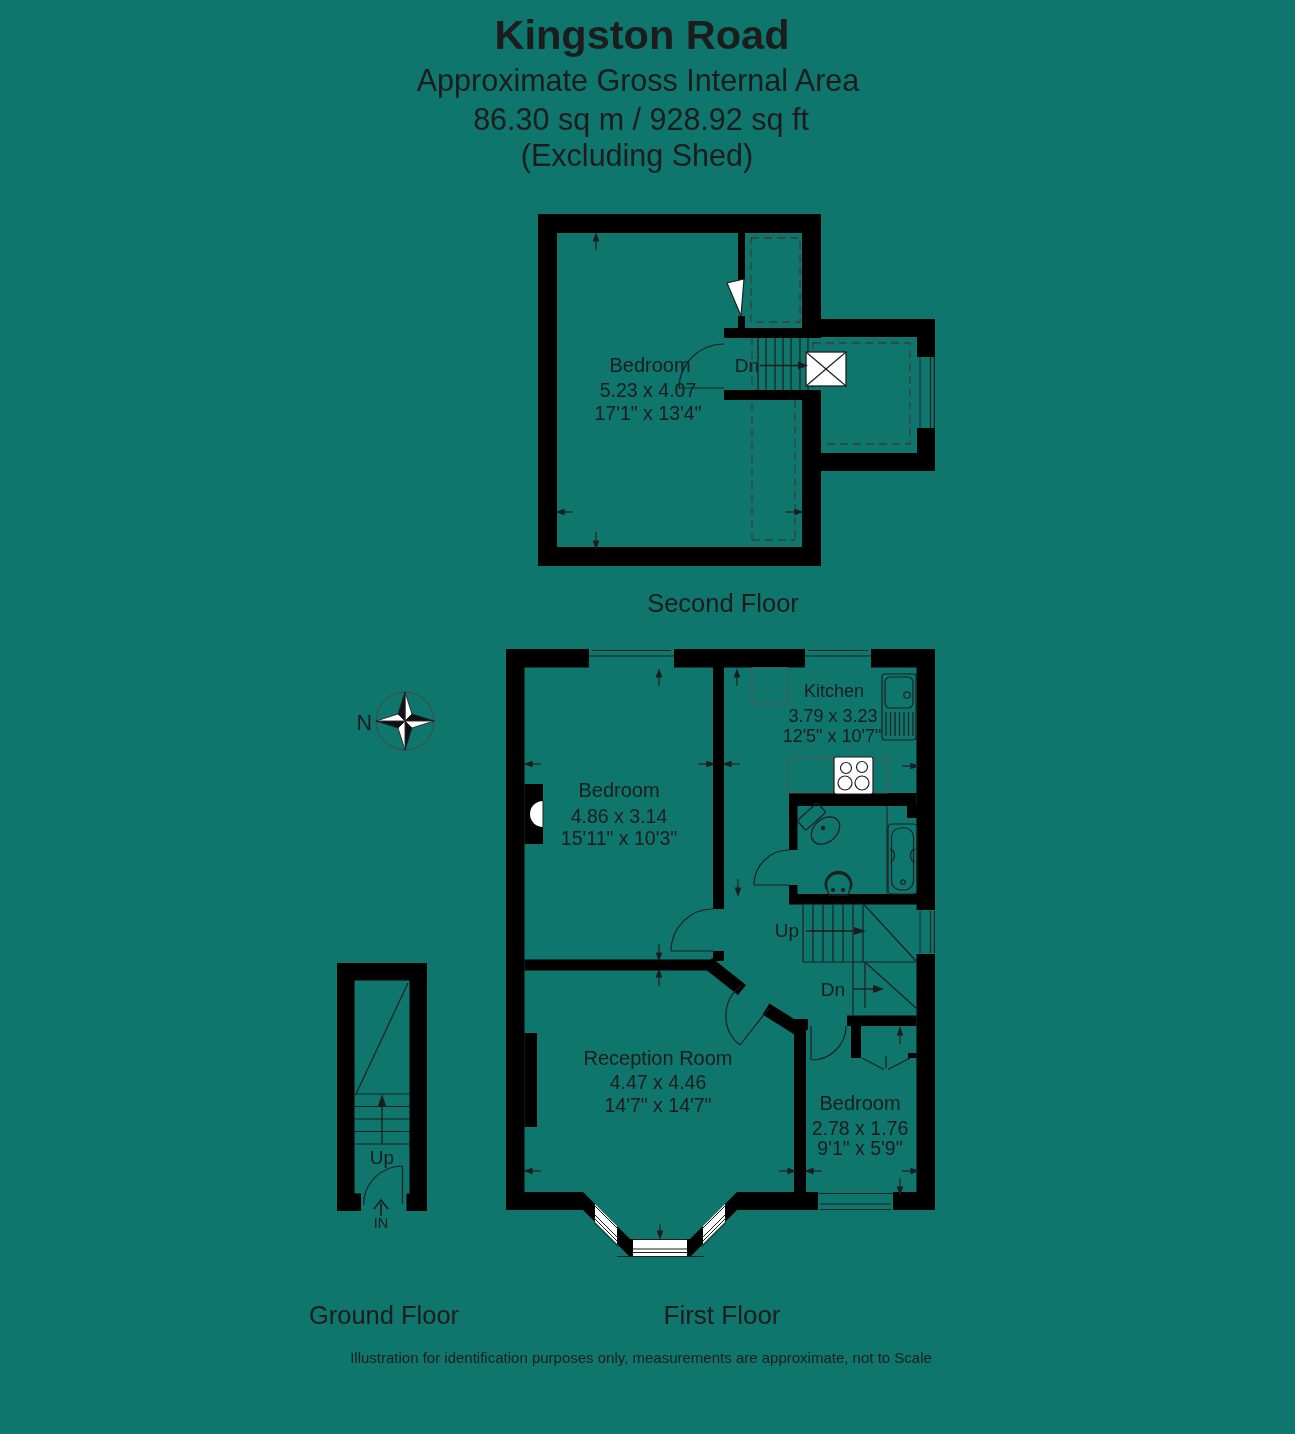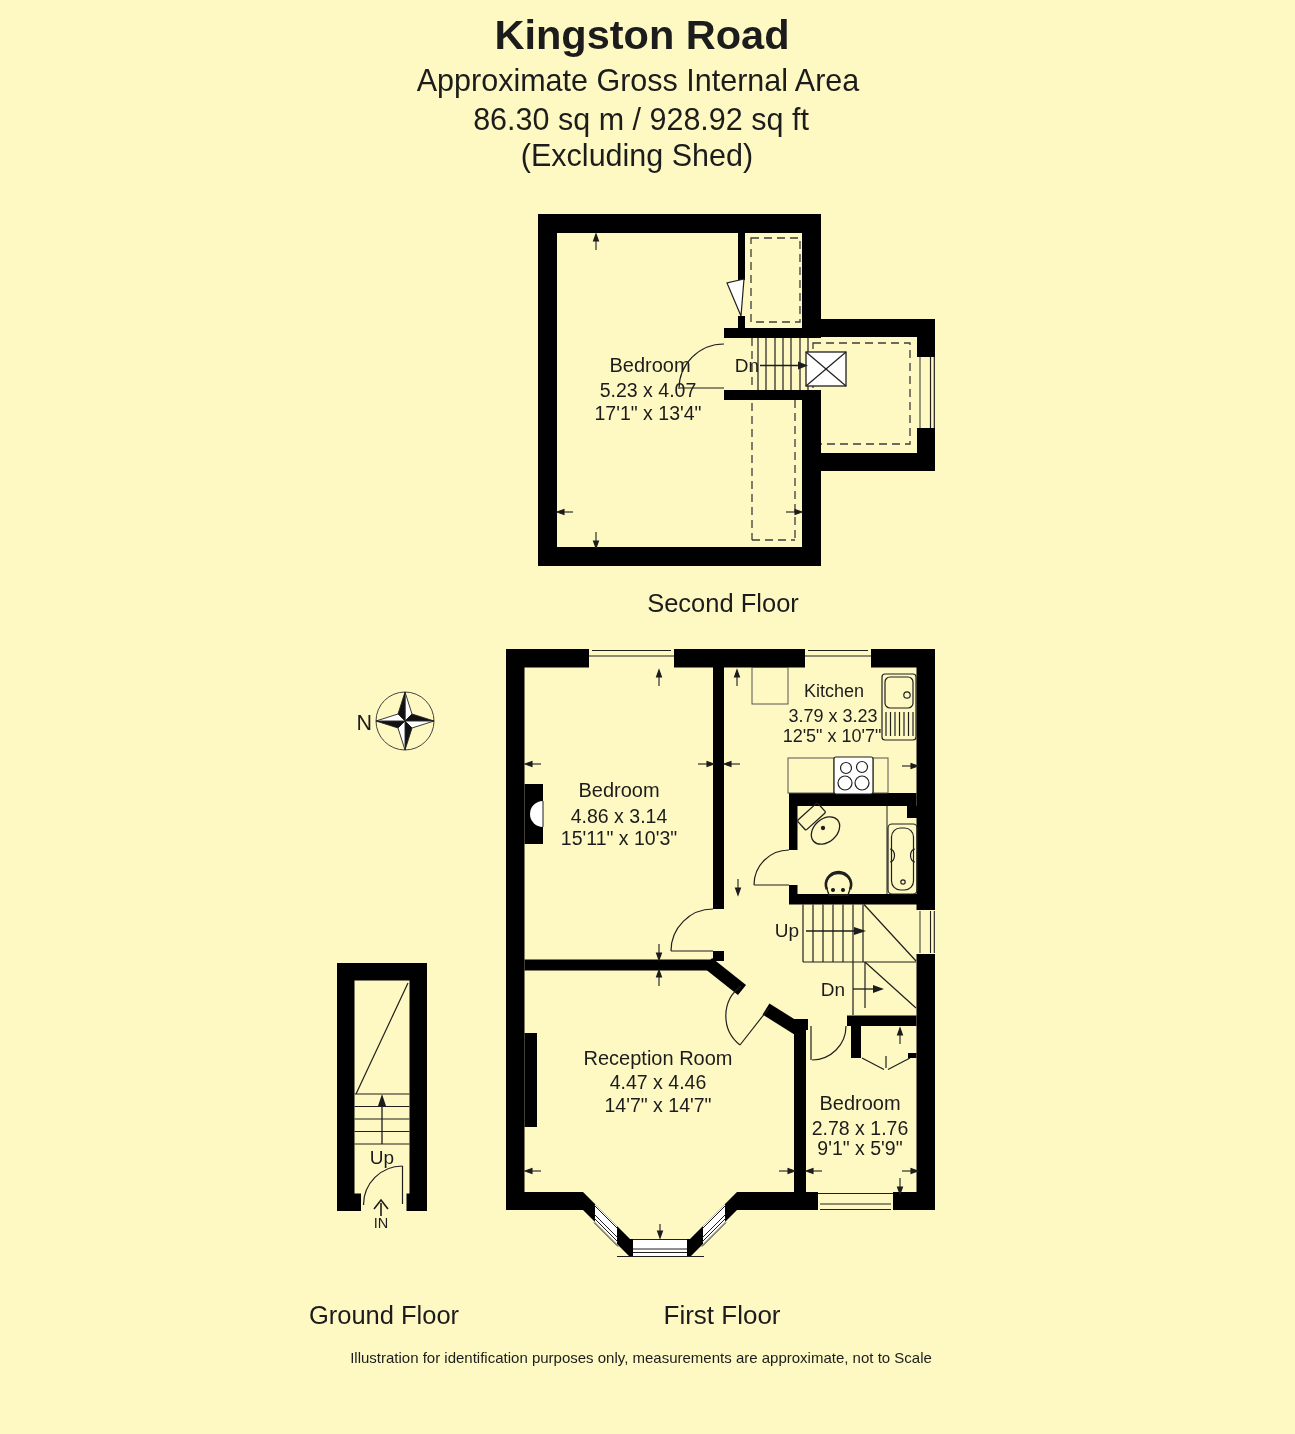--- a/index.html
+++ b/index.html
@@ -1,16 +1,16 @@
 <!DOCTYPE html>
 <html><head>
 <meta charset="utf-8">
 <style>
   html,body{margin:0;padding:0;background:#ffffff;}
-  #page{position:relative;width:1295px;height:1434px;background:#fef9c3;overflow:hidden;transform:translateZ(0);will-change:transform;}
+  #page{position:relative;width:1295px;height:1434px;background:#0f766e;overflow:hidden;transform:translateZ(0);will-change:transform;}
   svg{position:absolute;left:0;top:0;}
   text{font-family:"Liberation Sans",sans-serif;fill:#1c1c1c;opacity:0.999;}
 </style>
 </head>
 <body>
 <div id="page">
 <svg width="1295" height="1434" viewBox="0 0 1295 1434">
 
 <g>
 <text x="642" y="49" font-size="41.5" font-weight="bold" text-anchor="middle">Kingston Road</text>

